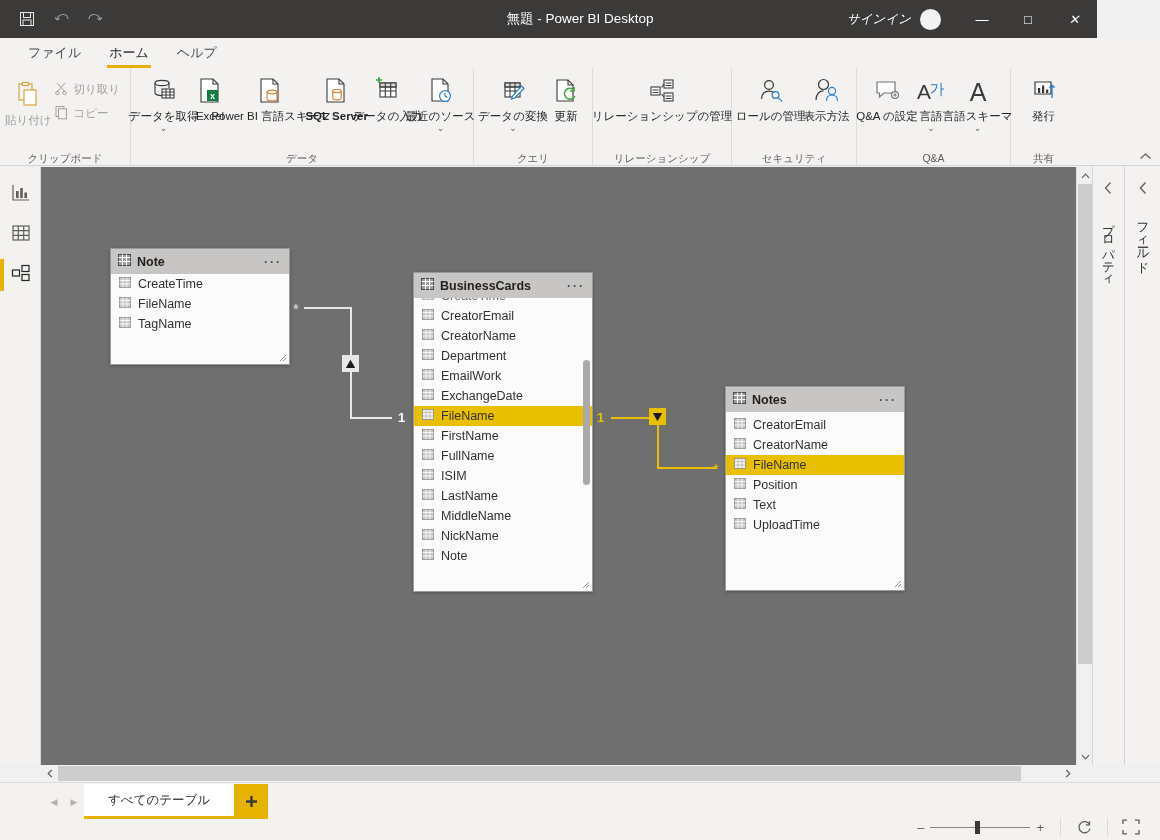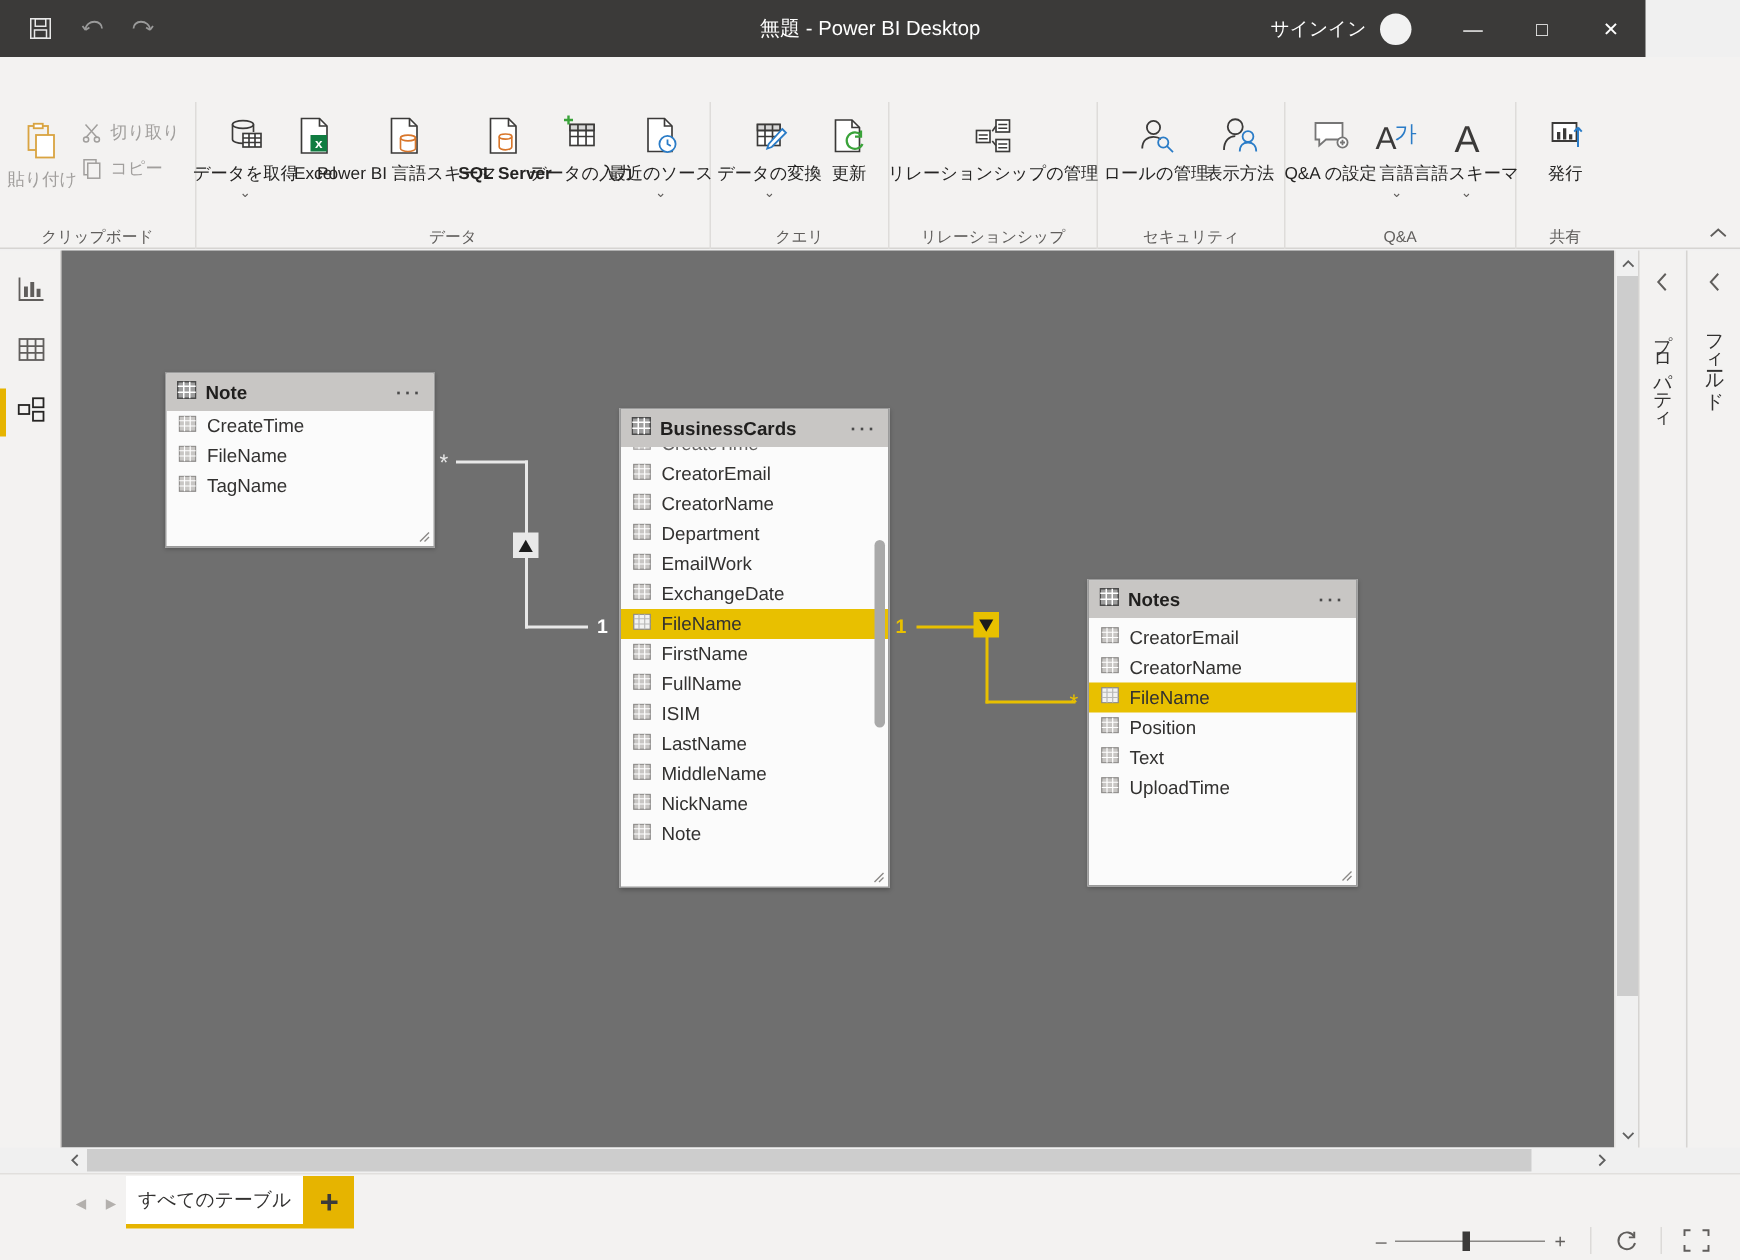--- a/index.html
+++ b/index.html
@@ -24,21 +24,21 @@
   }
   .tb-icon.dim { color: #9a9a9a; }
   #tb-save { margin-left: 10px; }
   #title-text {
     position: absolute; left: 0; top: 0; width: 1160px; height: 38px;
     display: flex; align-items: center; justify-content: center;
     font-size: 13.5px; color: #ffffff; pointer-events: none;
   }
   #tb-right {
     position: absolute; right: 0; top: 0; height: 38px;
-    display: flex; align-items: center;
+    display: flex; align-items: center; font-style: italic;
   }
   #signin-label { font-size: 12.5px; color: #fff; margin-right: 9px; }
   #signin-avatar {
     width: 21px; height: 21px; border-radius: 50%; background: #f2f2f2;
     margin-right: 18px;
   }
   .wbtn {
     width: 46px; height: 38px; display: flex; align-items: center; justify-content: center;
     color: #ffffff; font-size: 13px;
   }
@@ -207,21 +207,21 @@
     position: absolute; left: 0; top: 782px; width: 1160px; height: 58px;
     background: #f3f2f1; border-top: 1px solid #e1dfdd;
   }
   #pagetabs { position: absolute; left: 44px; top: 1px; display: flex; align-items: stretch; height: 35px; }
   .pnav {
     width: 20px; display: flex; align-items: center; justify-content: center;
     color: #b3b0ad; font-size: 9px;
   }
   #page-tab {
     background: #ffffff; border-bottom: 3px solid #e6b400;
-    padding: 0 8px; display: flex; align-items: center;
+    padding: 0 24px; display: flex; align-items: center;
     font-size: 12.5px; color: #323130;
   }
   #page-add {
     background: #e6b400; width: 34px;
     display: flex; align-items: center; justify-content: center;
     color: #3b3a39; font-size: 17px; font-weight: bold;
   }
   #zoomctl {
     position: absolute; right: 16px; top: 30px; height: 28px;
     display: flex; align-items: center;
@@ -264,20 +264,25 @@
   <div id="tb-right">
     <span id="signin-label">サインイン</span>
     <span id="signin-avatar"></span>
     <span class="wbtn">—</span>
     <span class="wbtn">□</span>
     <span class="wbtn" id="win-close">✕</span>
   </div>
 </div>
 
 <div id="ribbon">
+  <div id="ribbon-tabs">
+    <div class="rtab">ファイル</div>
+    <div class="rtab active">ホーム</div>
+    <div class="rtab">ヘルプ</div>
+  </div>
 
   <div id="ribbon-body">
 
     <div class="rgroup" style="width:131px;">
       <div class="rgroup-items" style="padding-top:4px;">
         <div class="rbtn disabled" style="width:58px;">
           <span class="rb-icon">
             <svg width="30" height="30" viewBox="0 0 30 30" fill="none" stroke="#d9a441" stroke-width="1.2">
               <rect x="6" y="4" width="13" height="16"></rect>
               <rect x="9.5" y="2.5" width="6" height="3" fill="#fff"></rect>

